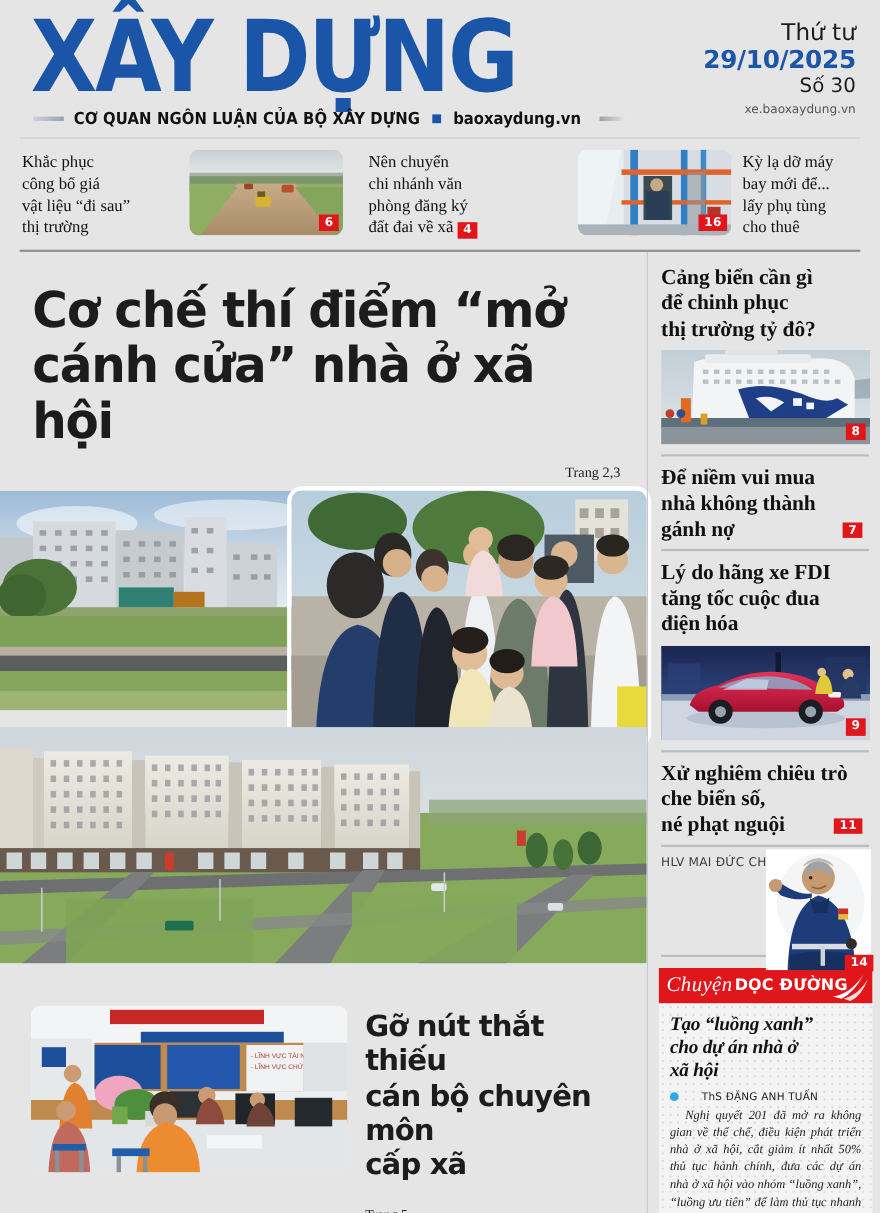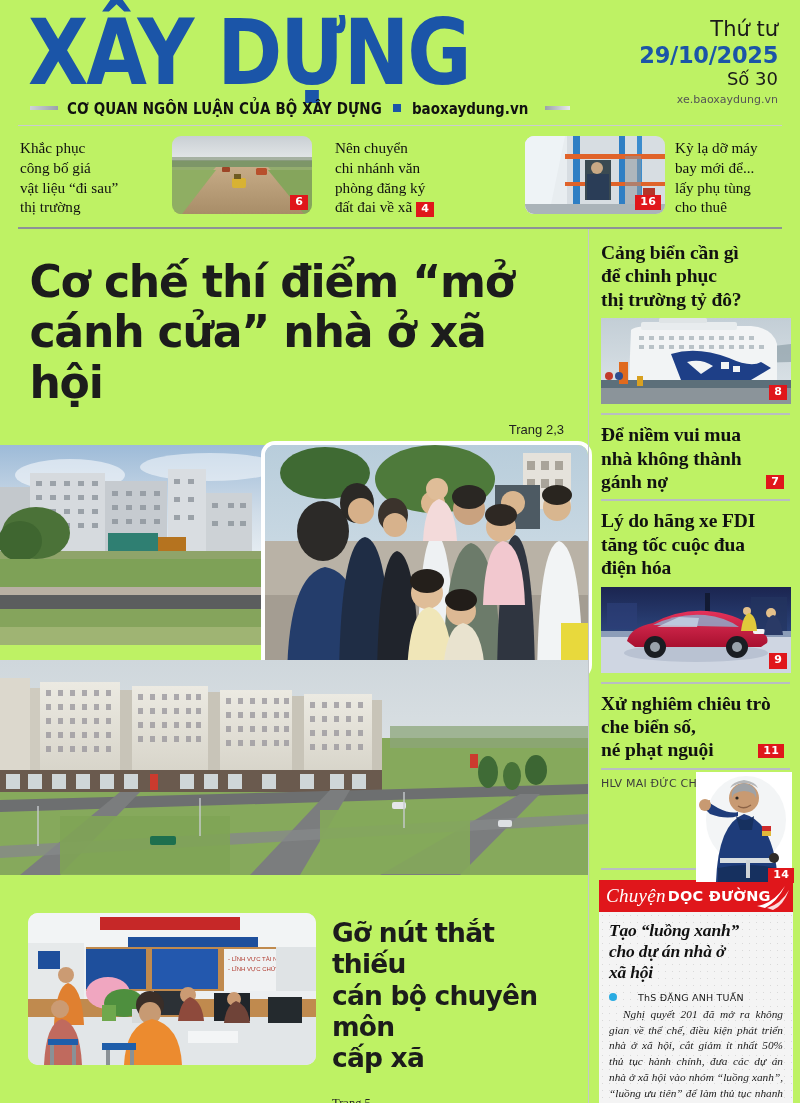--- a/index.html
+++ b/index.html
@@ -2,21 +2,21 @@
 <html><head>
 <meta charset="utf-8">
 <style>
   * { box-sizing: border-box; margin: 0; padding: 0; }
   html, body {
     width: 800px; height: 1103px;
     background: #ffffff;
     font-family: "Liberation Sans", sans-serif;
     overflow: hidden;
   }
-  .page { position: relative; width: 800px; height: 1103px; background:#bef264; }
+  .page { position: relative; width: 800px; height: 1103px; background:#e5e5e5; }
 
   
   .masthead { position:relative; height:125px; padding: 6px 22px 0 22px; }
   .logo-wrap { position:absolute; left: 28px; top: 8px; width: 560px; }
   .logo-text {
     font-family: "DejaVu Sans", sans-serif;
     font-weight: 700;
     font-size: 74px;
     letter-spacing: -2px;
     color: #1b55a8;
@@ -106,21 +106,21 @@
     font-size:45px;
     line-height:1.12;
     letter-spacing:-1.2px;
     color:#1c1c1c;
     padding: 28px 24px 0 30px;
     transform: scaleX(.98);
     transform-origin: left top;
     white-space: pre-line;
   }
   .main-head-pg {
-    font-family:Liberation Sans, sans-serif;
+    font-family:Liberation Serif, serif;
     font-size:13px; color:#222;
     text-align:right; padding: 14px 24px 0 0;
   }
 
   
   .collage { position:relative; width:588px; height:452px; margin-top:8px; }
   .ph-top {
     position:absolute; left:0; top:0; width:300px; height:200px;
     border-radius:0 10px 10px 0; overflow:hidden;
   }

